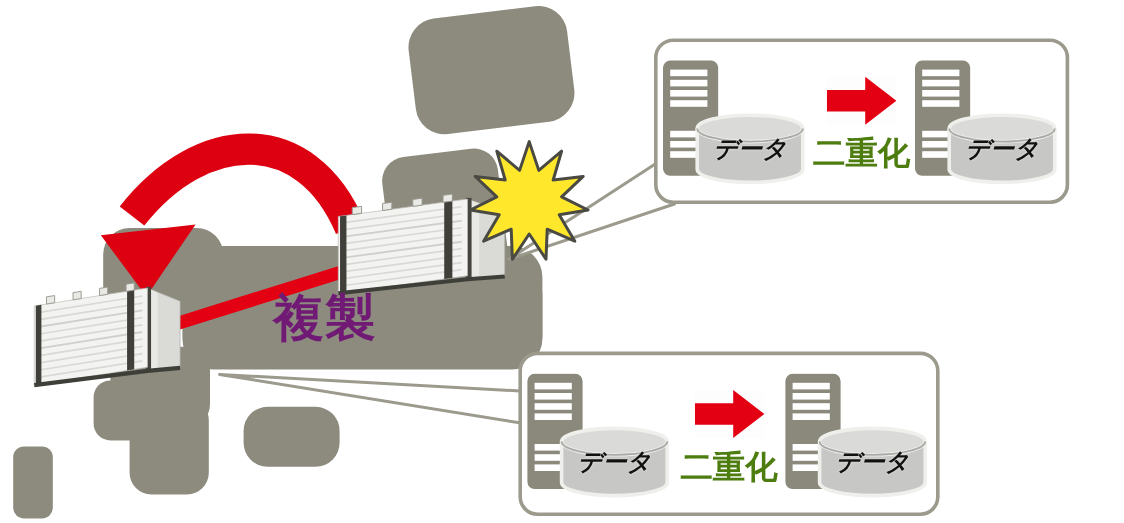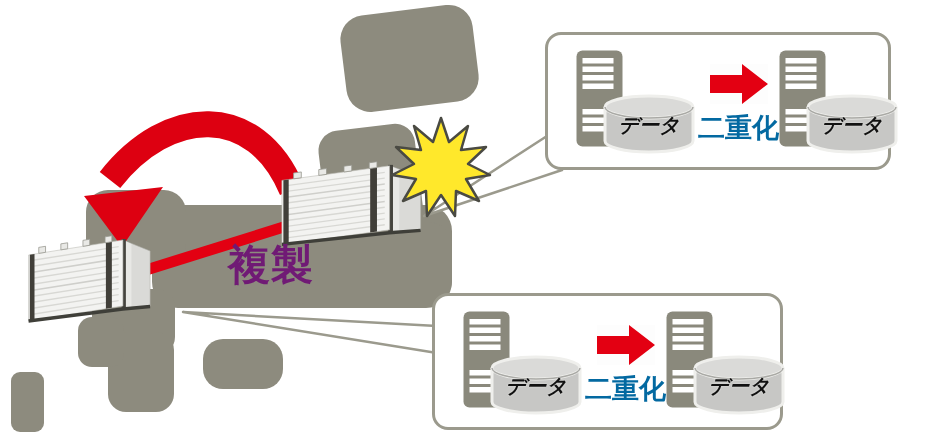--- a/index.html
+++ b/index.html
@@ -9,35 +9,35 @@
   }
   .art{position:absolute;left:0;top:0;width:937px;height:436px;}
   .replication-label{
     position:absolute;left:228px;top:244px;
     font-size:42px;font-weight:bold;color:#701a75;letter-spacing:1px;line-height:1;
     user-select:none;
   }
   .callout{
     position:absolute;background:#fff;border:3px solid #9b9a8d;border-radius:16px;
     box-sizing:border-box;display:flex;align-items:center;justify-content:space-between;
-    padding:0 28px;z-index:5;
+    padding:0 4px;z-index:5;
   }
   .callout-top{left:545px;top:32px;width:346px;height:138px;}
   .callout-bottom{left:432px;top:293px;width:351px;height:137px;}
   .sdb{position:relative;width:122px;height:106px;flex:0 0 auto;}
   .tower{position:absolute;left:0;top:2px;width:47px;height:97px;}
   .cyl{position:absolute;left:26px;top:46px;width:94px;height:60px;z-index:2;}
   .db-label{
     position:absolute;left:26px;top:66px;width:94px;z-index:3;text-align:center;
     font-weight:bold;font-style:italic;font-size:20px;color:#111;line-height:1.1;
     text-shadow:0 0 2px #e8e8e6;user-select:none;
   }
   .mid{display:flex;flex-direction:column;align-items:center;gap:11px;margin-top:4px;flex:0 0 auto;}
   .dup-arrow{width:58px;height:40px;background:#fdfdfd;}
-  .dup-label{font-weight:bold;font-size:27px;color:#0369a1;line-height:1;user-select:none;}
+  .dup-label{font-weight:bold;font-size:27px;color:#4d7c0f;line-height:1;user-select:none;}
 </style>
 </head>
 <body>
 
 <div class="stage">
 
   <svg class="art" viewBox="0 0 937 436" aria-hidden="true">
     <defs>
       <g id="dc">
 

